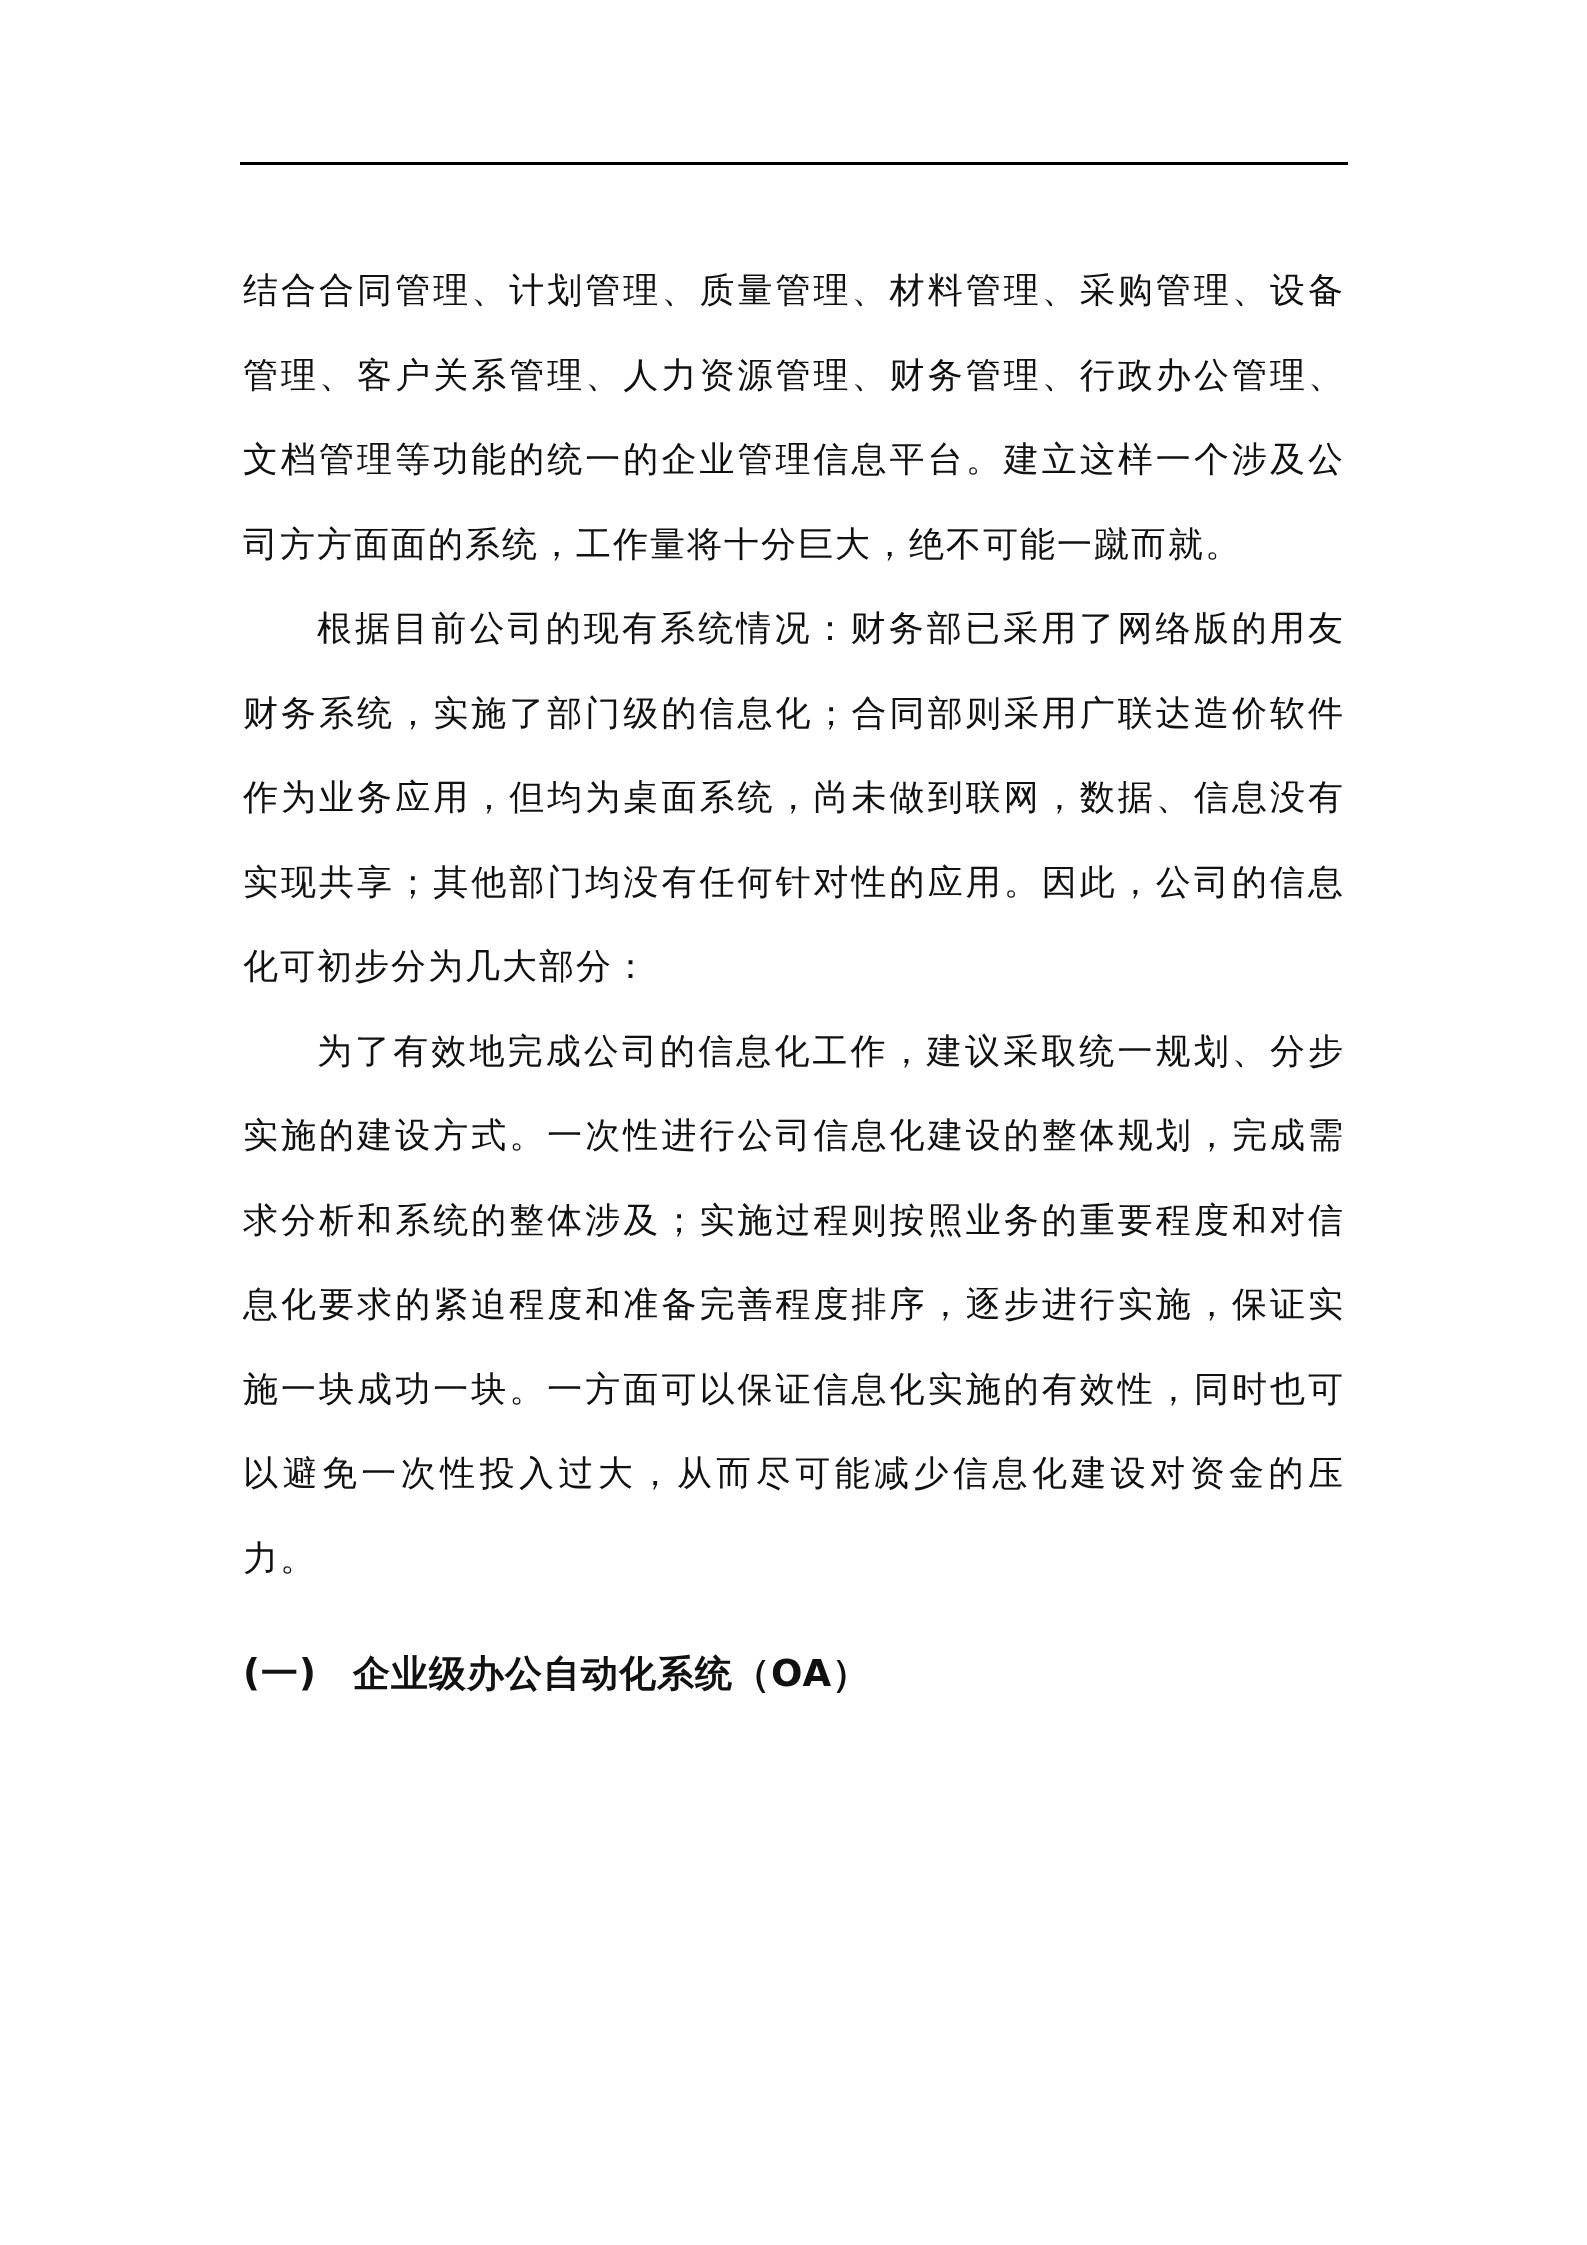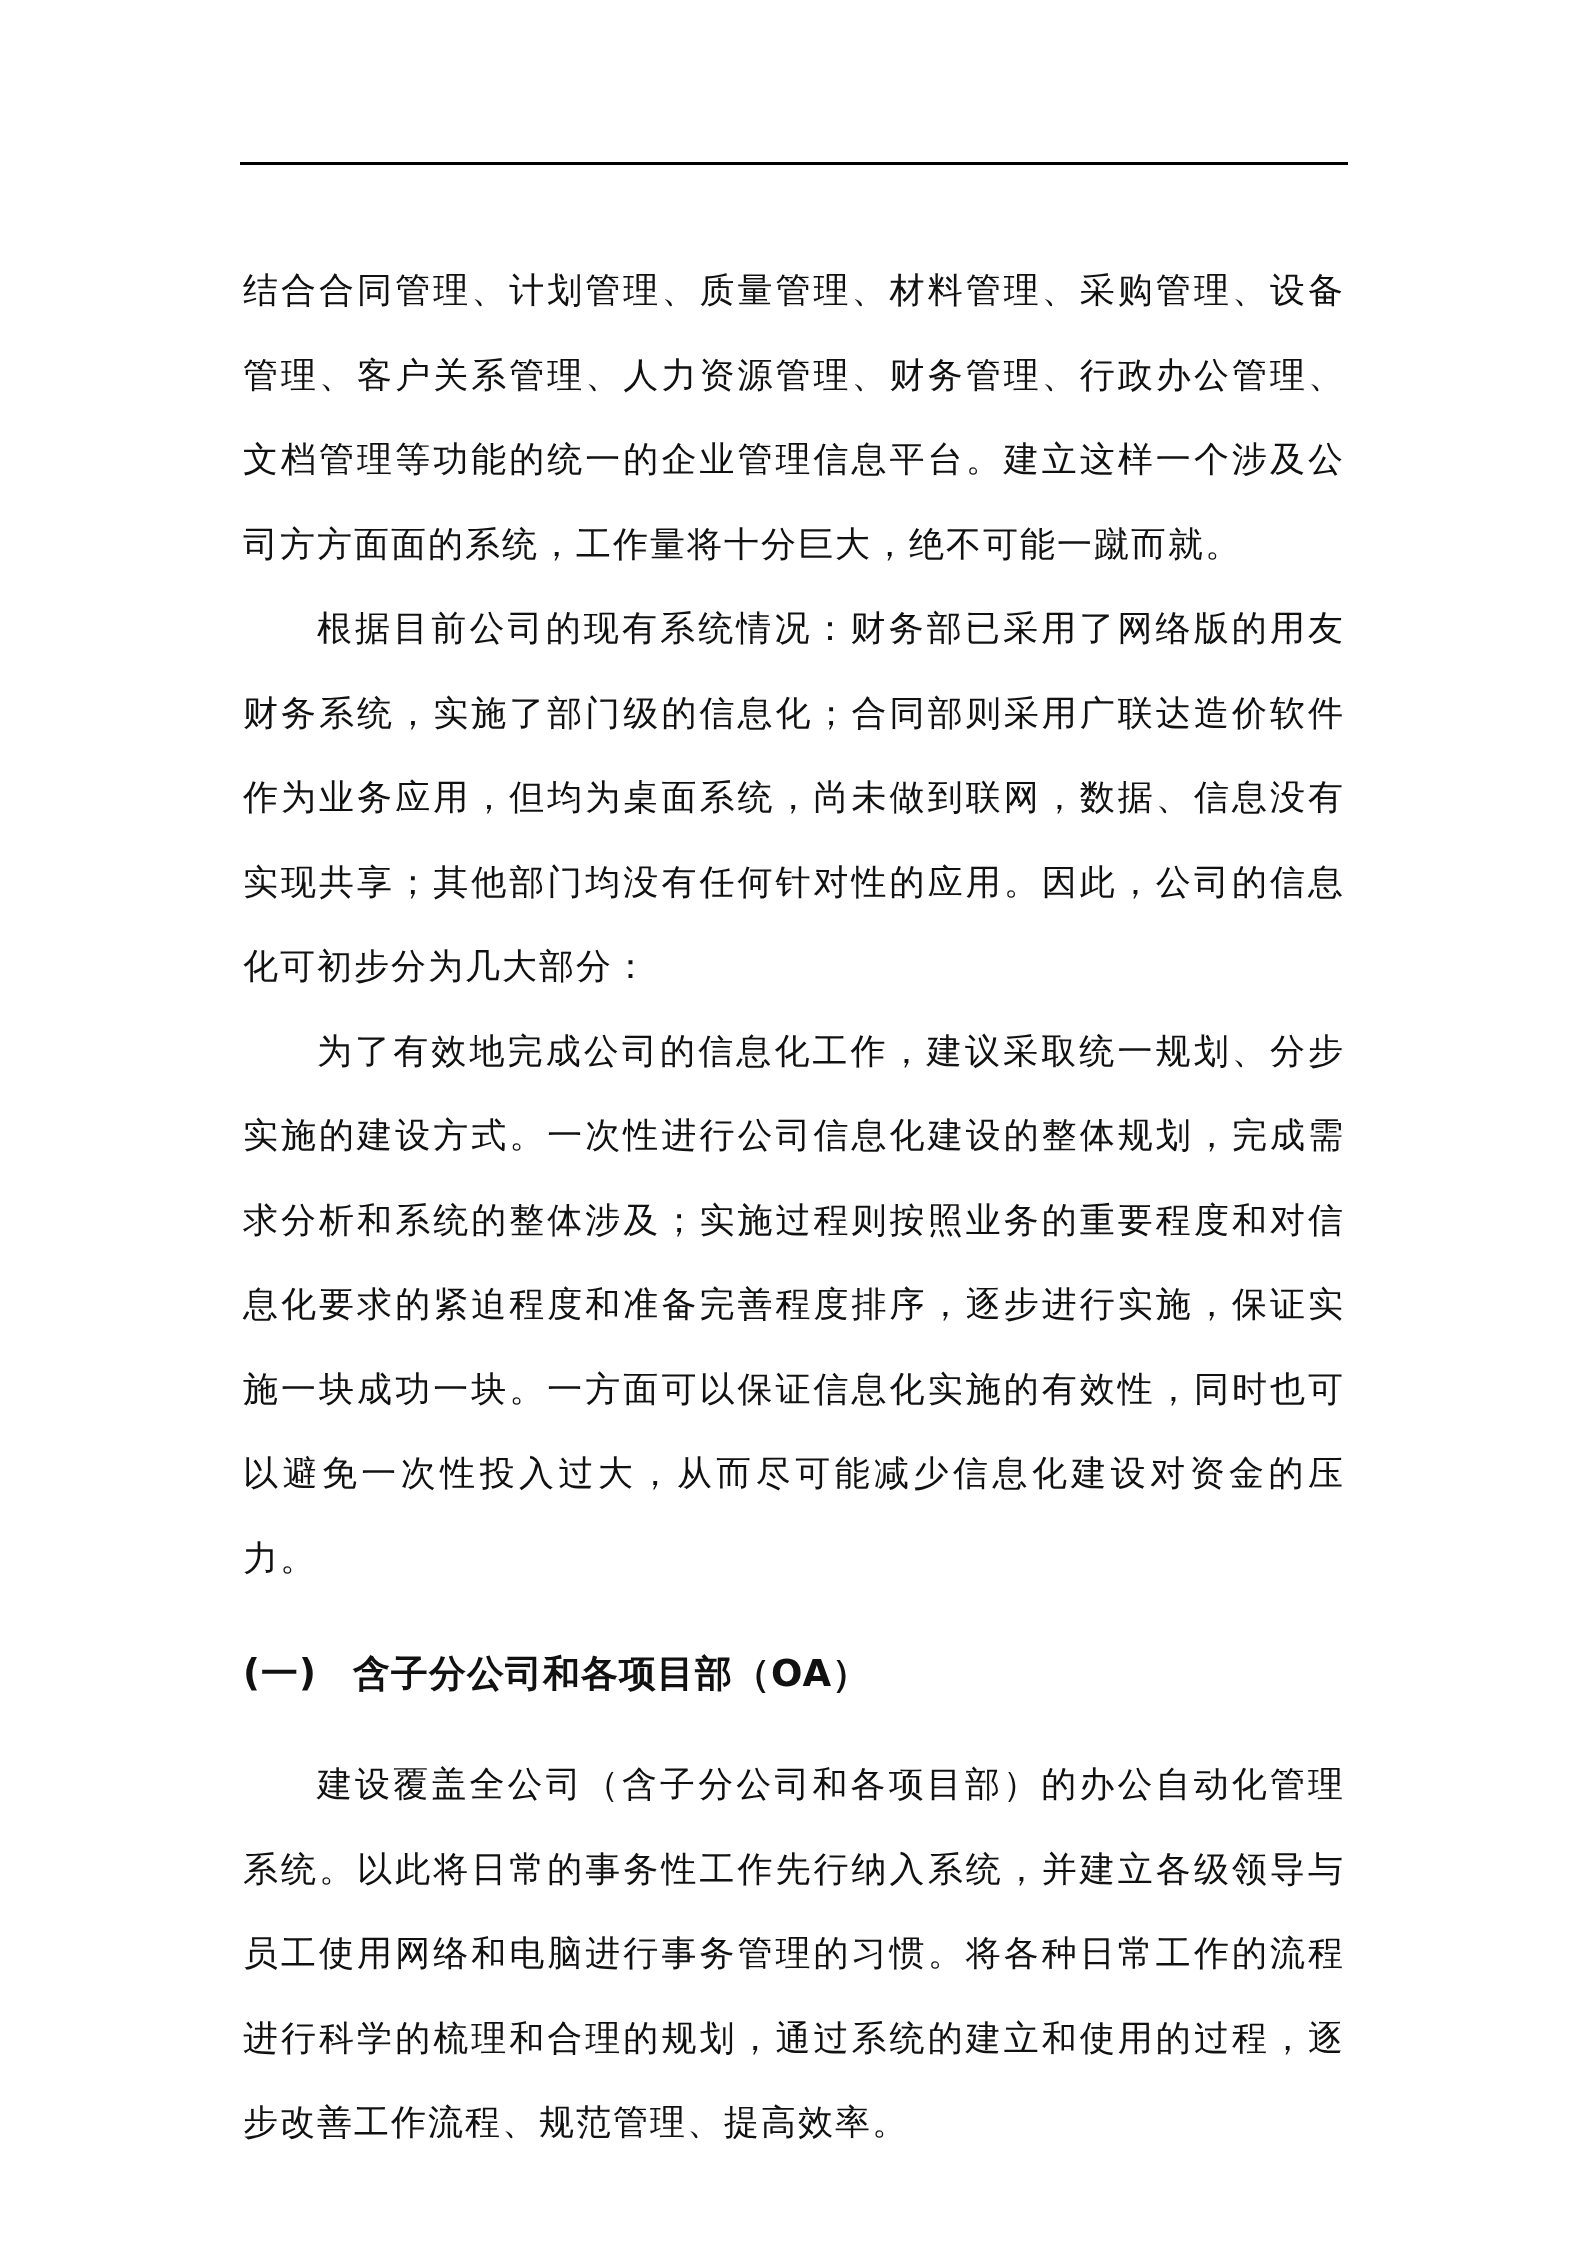--- a/index.html
+++ b/index.html
@@ -68,18 +68,17 @@
 
 <div class="page">
   <div class="header-rule"></div>
 
   <div class="body">
     <p class="para">结合合同管理、计划管理、质量管理、材料管理、采购管理、设备管理、客户关系管理、人力资源管理、财务管理、行政办公管理、文档管理等功能的统一的企业管理信息平台。建立这样一个涉及公司方方面面的系统，工作量将十分巨大，绝不可能一蹴而就。</p>
     <p class="para indent">根据目前公司的现有系统情况：财务部已采用了网络版的用友财务系统，实施了部门级的信息化；合同部则采用广联达造价软件作为业务应用，但均为桌面系统，尚未做到联网，数据、信息没有实现共享；其他部门均没有任何针对性的应用。因此，公司的信息化可初步分为几大部分：</p>
     <p class="para indent">为了有效地完成公司的信息化工作，建议采取统一规划、分步实施的建设方式。一次性进行公司信息化建设的整体规划，完成需求分析和系统的整体涉及；实施过程则按照业务的重要程度和对信息化要求的紧迫程度和准备完善程度排序，逐步进行实施，保证实施一块成功一块。一方面可以保证信息化实施的有效性，同时也可以避免一次性投入过大，从而尽可能减少信息化建设对资金的压力。</p>
 
     <h2 class="heading">
-      <span class="num">(一)</span><span>含子分公司和各项目部（OA）</span>
+      <span class="num">(一)</span><span>企业级办公自动化系统（OA）</span>
     </h2>
 
-    <p class="para indent">建设覆盖全公司（含子分公司和各项目部）的办公自动化管理系统。以此将日常的事务性工作先行纳入系统，并建立各级领导与员工使用网络和电脑进行事务管理的习惯。将各种日常工作的流程进行科学的梳理和合理的规划，通过系统的建立和使用的过程，逐步改善工作流程、规范管理、提高效率。</p>
   </div>
 </div>
 
 </body></html>

